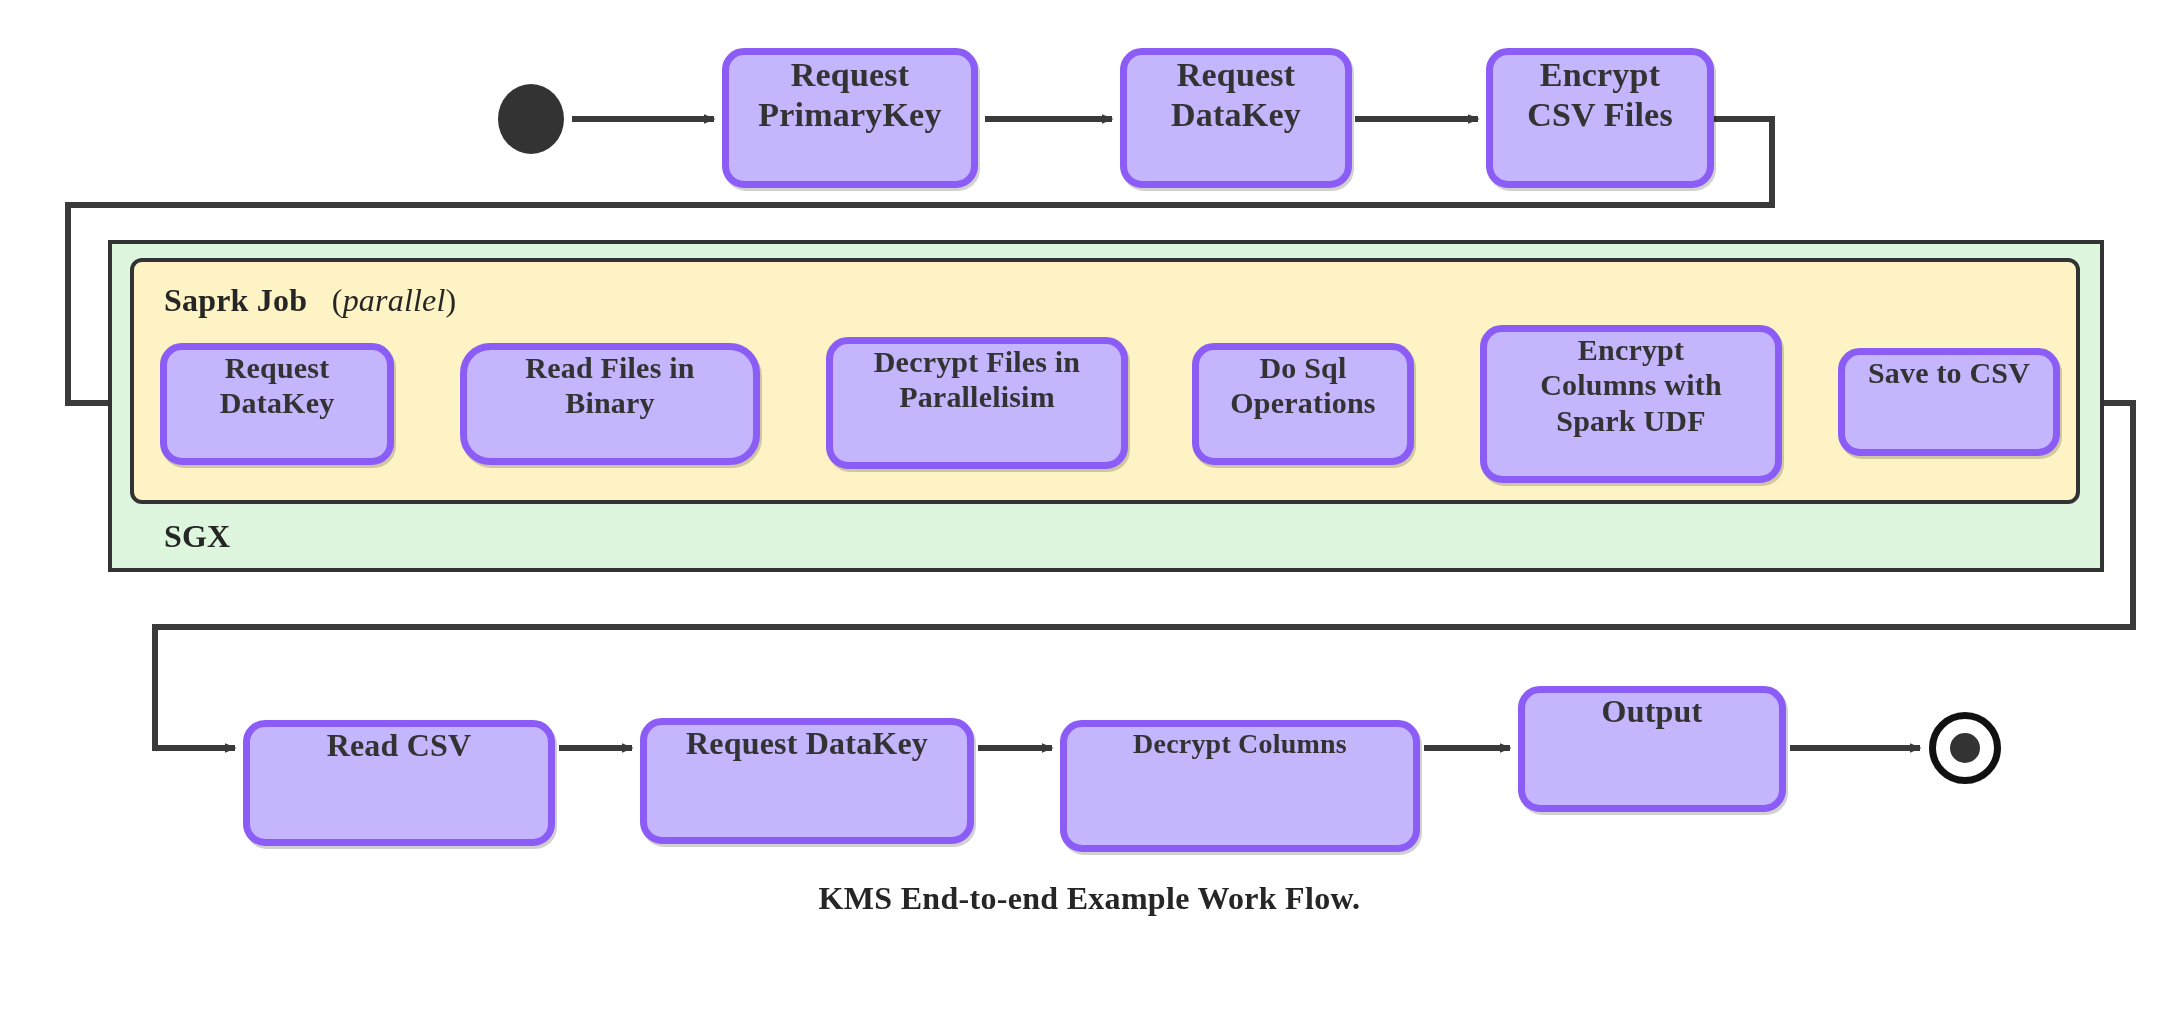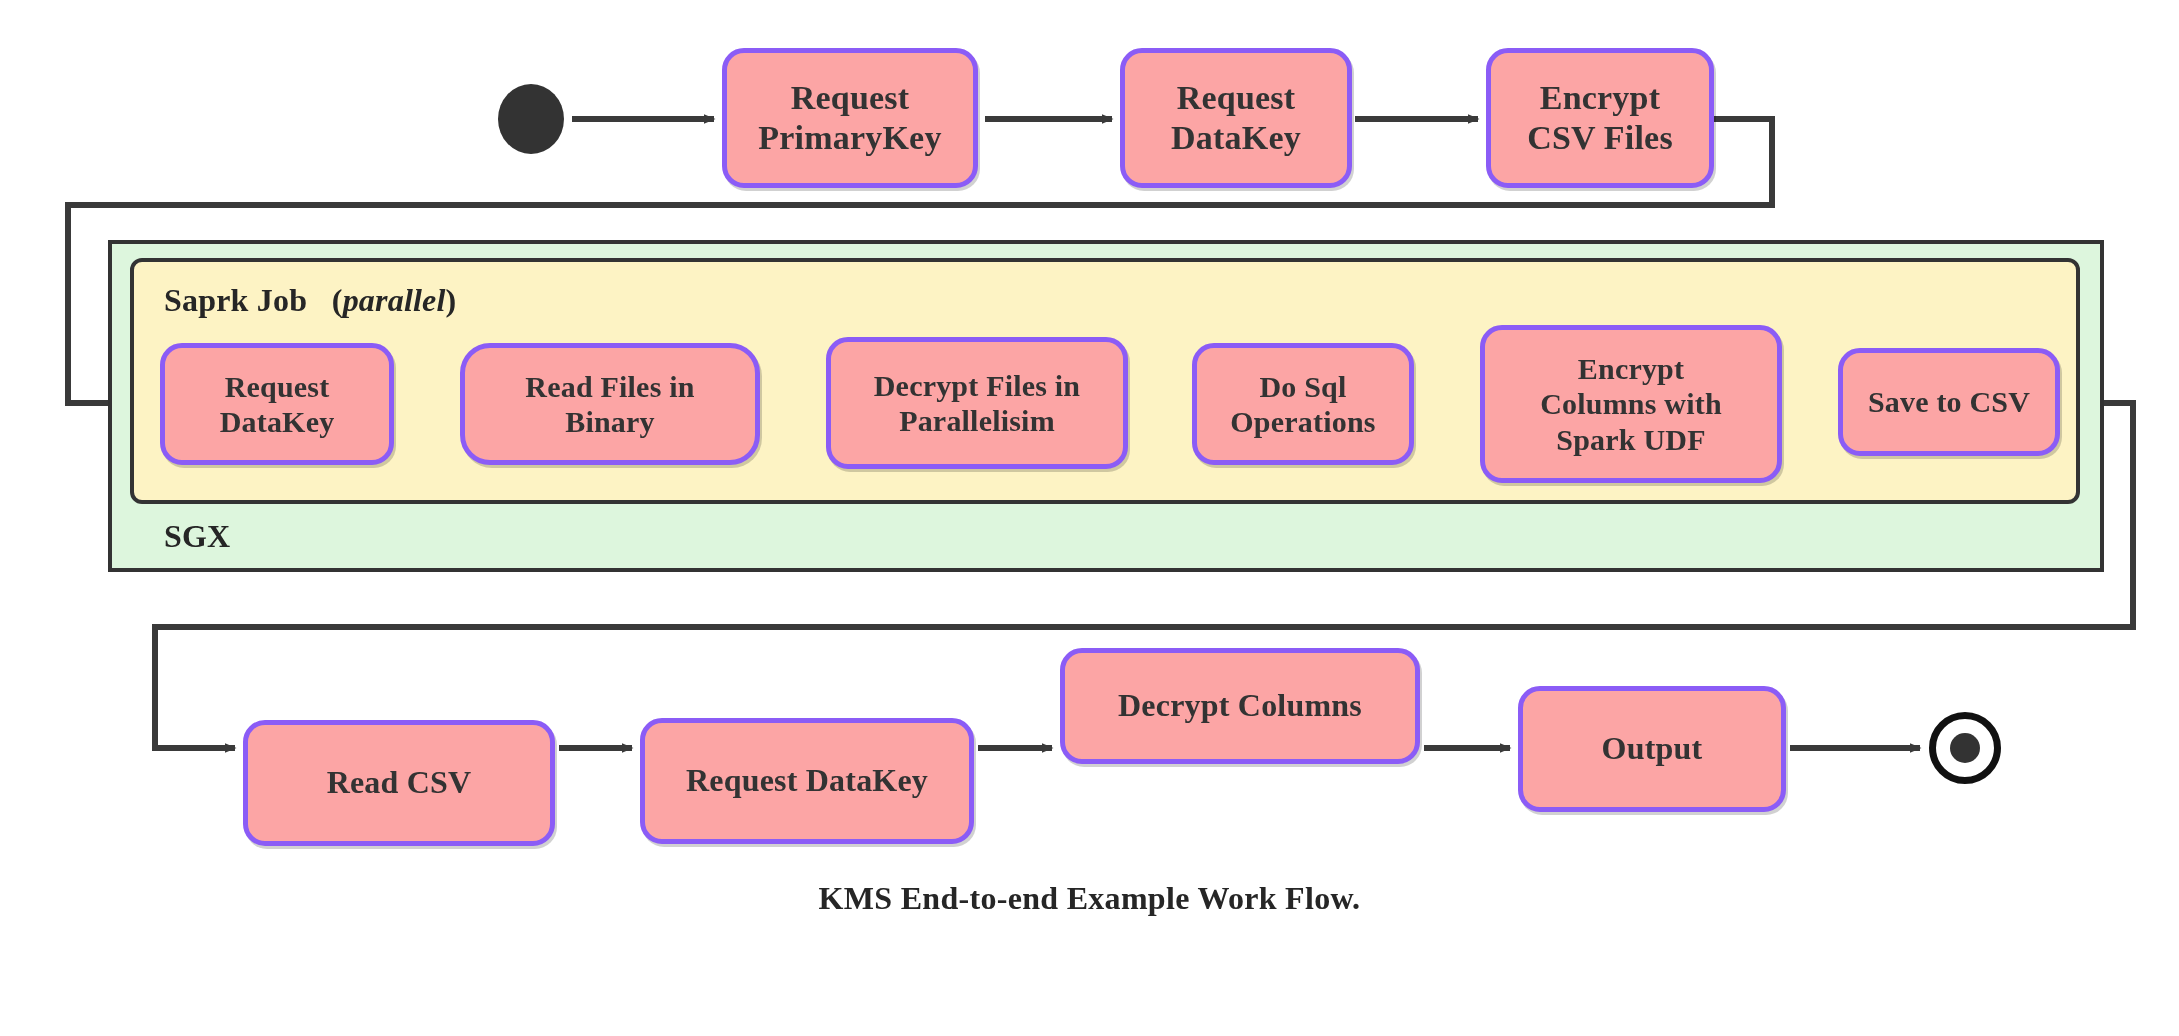--- a/index.html
+++ b/index.html
@@ -32,33 +32,32 @@
     border: 4px solid #333333;
   }
   .container-label {
     position: absolute;
     font-weight: bold;
     color: #262626;
     white-space: nowrap;
     letter-spacing: 0.2px;
   }
   .container-label .par {
-    font-weight: bold;
+    font-weight: normal;
   }
   .container-label .par i {
     font-style: italic;
   }
   .node {
     position: absolute;
     box-sizing: border-box;
-    background: #fca5a5;
-    border: 5px solid #8b5cf6;
+    background: #c4b5fd;
+    border: 7px solid #8b5cf6;
     border-radius: 22px;
     display: flex;
-    align-items: center;
     justify-content: center;
     text-align: center;
     color: #333333;
     font-weight: bold;
     line-height: 1.18;
     letter-spacing: 0.2px;
     box-shadow: 2px 3px 0 rgba(0,0,0,0.18);
   }
   .node span {
     display: block;
@@ -211,21 +210,21 @@
       <span>Read CSV</span>
     </span>
   </div>
 
   <div class="node" style="left:640px; top:686px; width:334px; height:126px; font-size:32px;margin-top:32px;">
     <span>
       <span>Request DataKey</span>
     </span>
   </div>
 
-  <div class="node" style="left:1060px; top:648px; width:360px; height:116px; font-size:32px;">
+  <div class="node" style="left:1060px; top:720px; width:360px; height:132px; font-size:28px;">
     <span>
       <span>Decrypt Columns</span>
     </span>
   </div>
 
   <div class="node" style="left:1518px; top:686px; width:268px; height:126px; font-size:32px;">
     <span>
       <span>Output</span>
     </span>
   </div>

